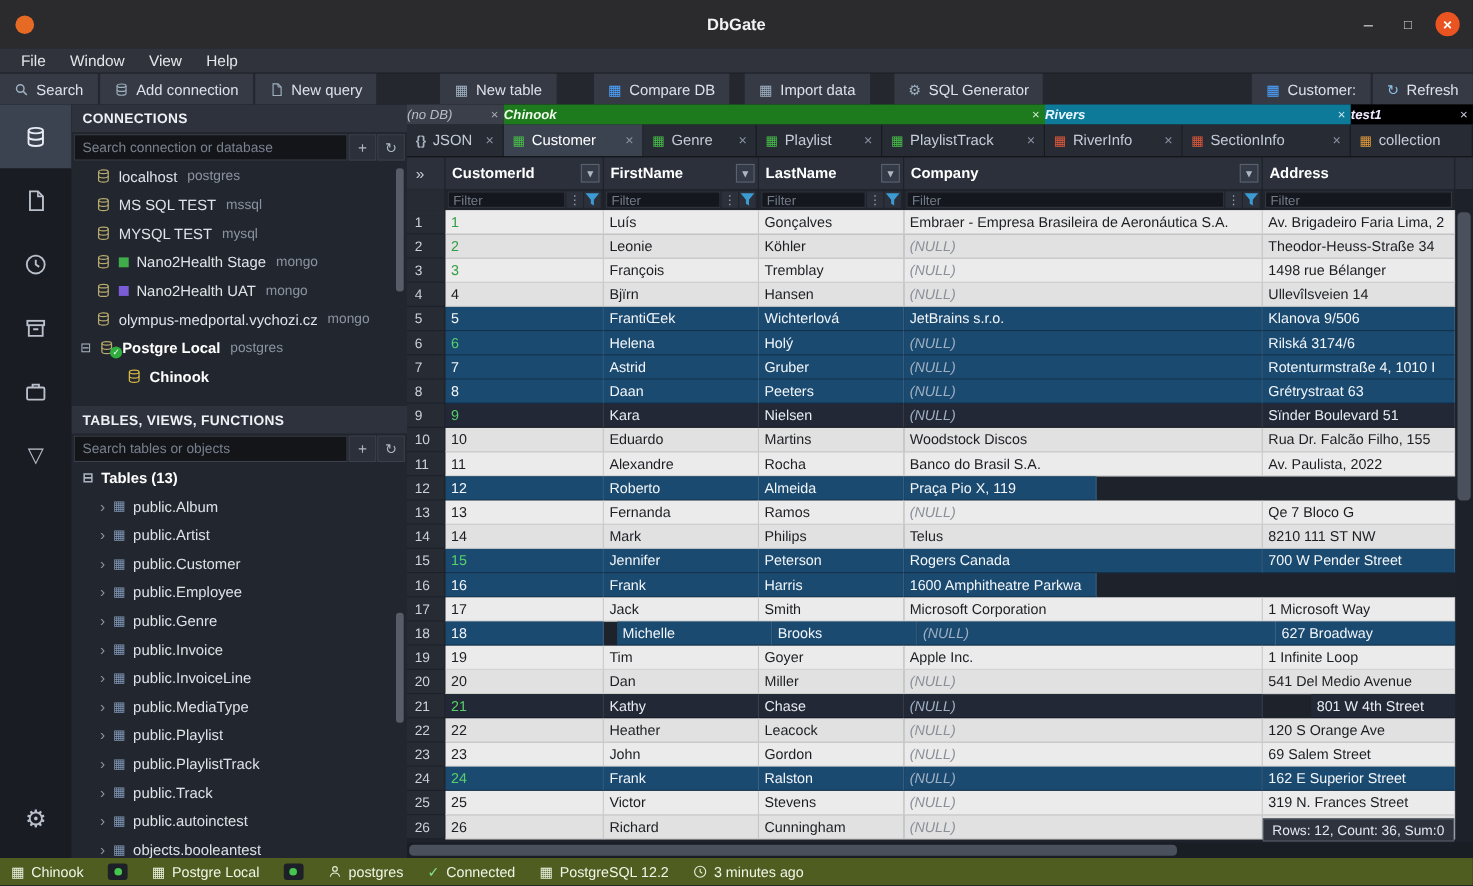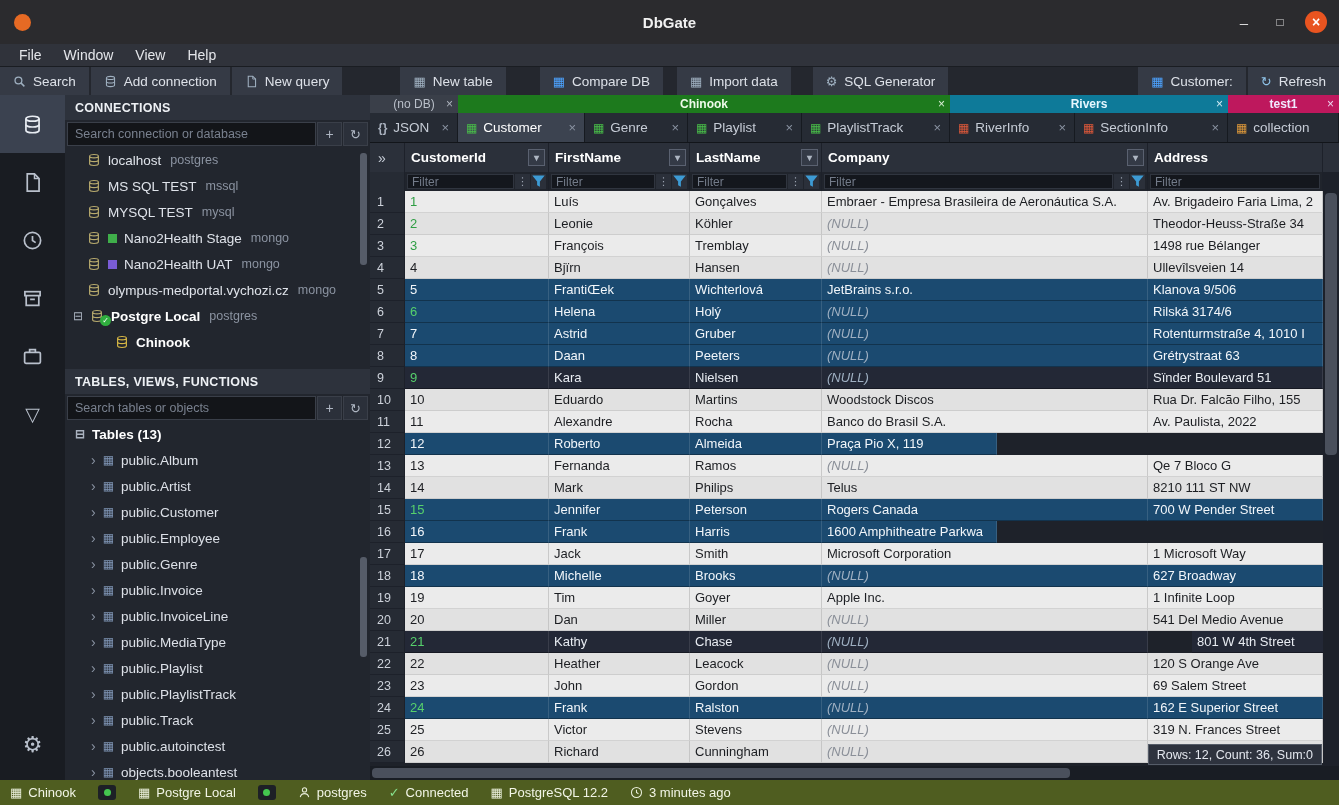--- a/index.html
+++ b/index.html
@@ -57,21 +57,21 @@
   .conn-suffix{color:#8b93a1;font-size:12.5px;margin-left:2px;}
   .group-row{flex:0 0 26px;display:flex;align-items:center;gap:7px;padding-left:10px;color:#fff;font-weight:bold;font-size:13.5px;}
   .table-item{height:26px;display:flex;align-items:center;gap:7px;padding-left:26px;color:#dde1e8;font-size:13.5px;}
   .chev{color:#8a93a2;font-size:14px;}
   .panel-scroll{position:absolute;width:7px;border-radius:3px;background:#565c68;right:3px;z-index:3;}
   #conn-list,#table-list{flex:0 0 auto;overflow:hidden;}
 
   
   .content{position:absolute;left:370px;top:95px;right:0;bottom:25px;background:#1e222a;}
   .dbgroups{height:18px;display:flex;background:#20242b;}
-  .group{position:relative;display:flex;align-items:center;justify-content:center;font-size:12px;font-weight:bold;box-sizing:border-box;overflow:hidden;}
+  .group{position:relative;display:flex;align-items:center;font-size:12px;font-weight:bold;box-sizing:border-box;overflow:hidden;font-style:italic;}
   .group .x{position:absolute;right:5px;font-weight:normal;opacity:.9;font-size:12px;}
   .tabrow{height:30px;display:flex;background:#1b1f26;border-bottom:1px solid #12151a;box-sizing:border-box;overflow:hidden;}
   .tab{display:flex;align-items:center;gap:6px;padding:0 8px;font-size:13.5px;color:#c6ccd6;background:#262b34;border-right:1px solid #161a20;box-sizing:border-box;white-space:nowrap;overflow:hidden;flex:0 0 auto;}
   .tab.active{background:#3c4350;color:#fff;}
   .tab .x{margin-left:auto;color:#8a93a2;font-size:13px;}
   .tab-json-ic{font-weight:bold;font-size:12px;}
 
   
   .grid{position:absolute;left:0;right:0;top:48px;bottom:14px;overflow:hidden;}
   .grid-header{height:29px;display:flex;background:#2b303a;}
@@ -456,21 +456,21 @@
           <span class="x">×</span>
         </div>
         <div class="group" style="width: 492px; background: rgb(29, 122, 29); color: rgb(238, 251, 234);">
           <span class="g-label">Chinook</span>
           <span class="x">×</span>
         </div>
         <div class="group" style="width: 278px; background: rgb(14, 122, 153); color: rgb(230, 247, 255);">
           <span class="g-label">Rivers</span>
           <span class="x">×</span>
         </div>
-        <div class="group" style="width: 111px; background: #be185d; color: rgb(240, 233, 255);">
+        <div class="group" style="width: 111px; background: #000000; color: rgb(240, 233, 255);">
           <span class="g-label">test1</span>
           <span class="x">×</span>
         </div>
       </div>
     <div class="tabrow" id="tabrow">
         <div class="tab" style="width: 88px;">
           <span class="ic tab-json-ic" style="color: rgb(170, 178, 191); font-size: 12px;">{}</span>
           <span class="tab-label">JSON</span>
           <span class="x">×</span>
         </div>
@@ -705,21 +705,21 @@
             <div class="g-rownum">17</div>
             <div class="g-cell" style="width: 144px;">17</div>
             <div class="g-cell" style="width: 141px;">Jack</div>
             <div class="g-cell" style="width: 132px;">Smith</div>
             <div class="g-cell" style="width: 326px;">Microsoft Corporation</div>
             <div class="g-cell" style="width: 175px;">1 Microsoft Way</div>
           </div>
           <div class="g-row hl-blue">
             <div class="g-rownum">18</div>
             <div class="g-cell" style="width: 144px;">18</div>
-            <div class="g-cell" style="width: 141px;">Michelle</div>
+            <div class="g-cell" style="width: 141px; margin-left: 12px;">Michelle</div>
             <div class="g-cell" style="width: 132px;">Brooks</div>
             <div class="g-cell nullv" style="width: 326px;">(NULL)</div>
             <div class="g-cell" style="width: 175px;">627 Broadway</div>
           </div>
           <div class="g-row alt0">
             <div class="g-rownum">19</div>
             <div class="g-cell" style="width: 144px;">19</div>
             <div class="g-cell" style="width: 141px;">Tim</div>
             <div class="g-cell" style="width: 132px;">Goyer</div>
             <div class="g-cell" style="width: 326px;">Apple Inc.</div>

